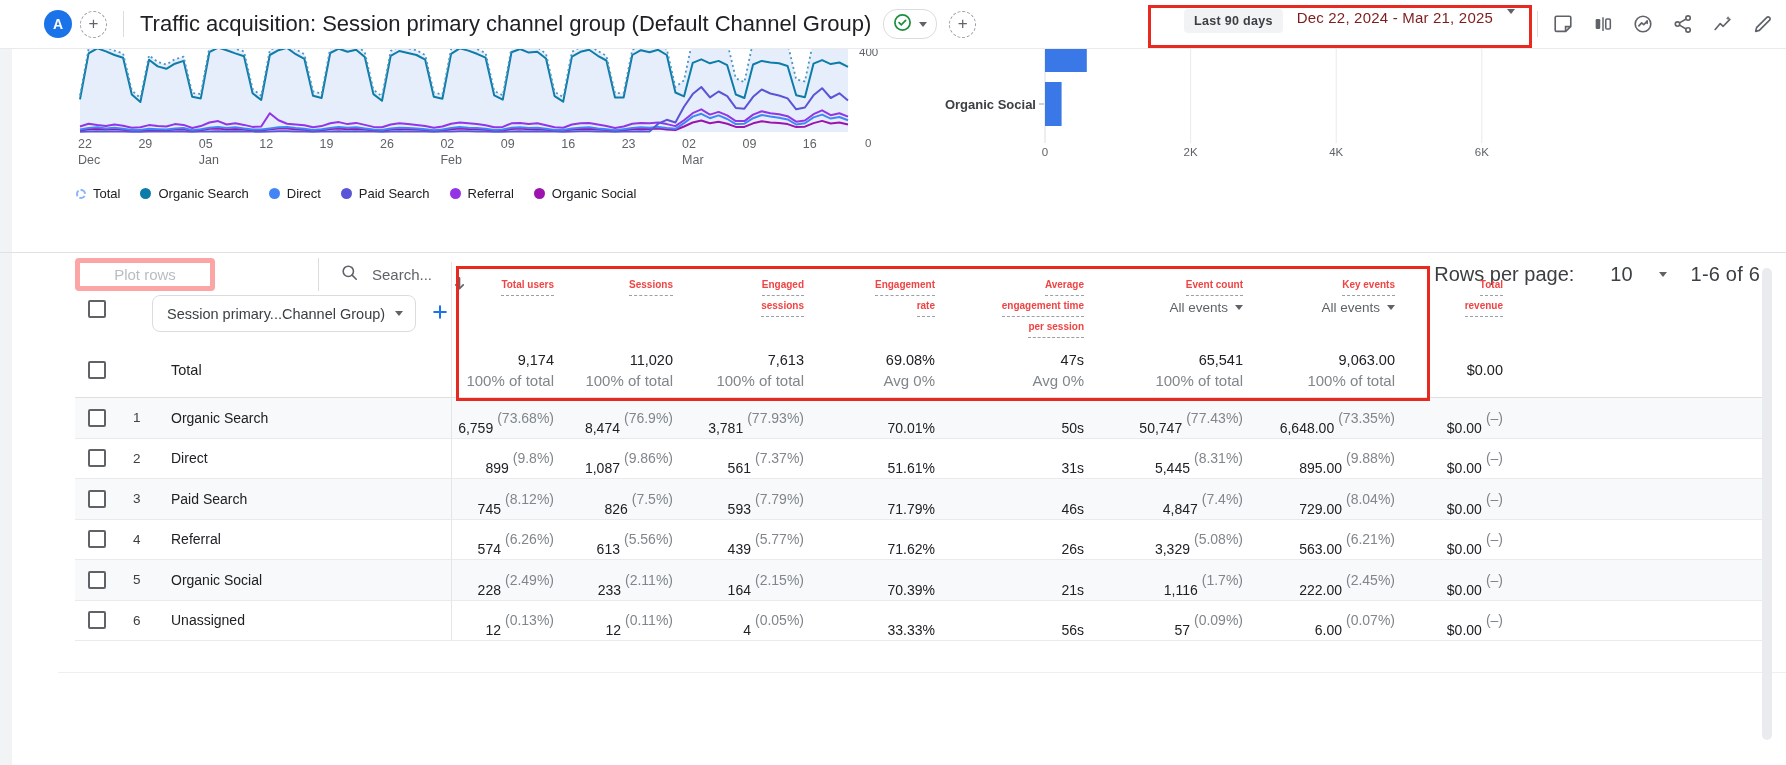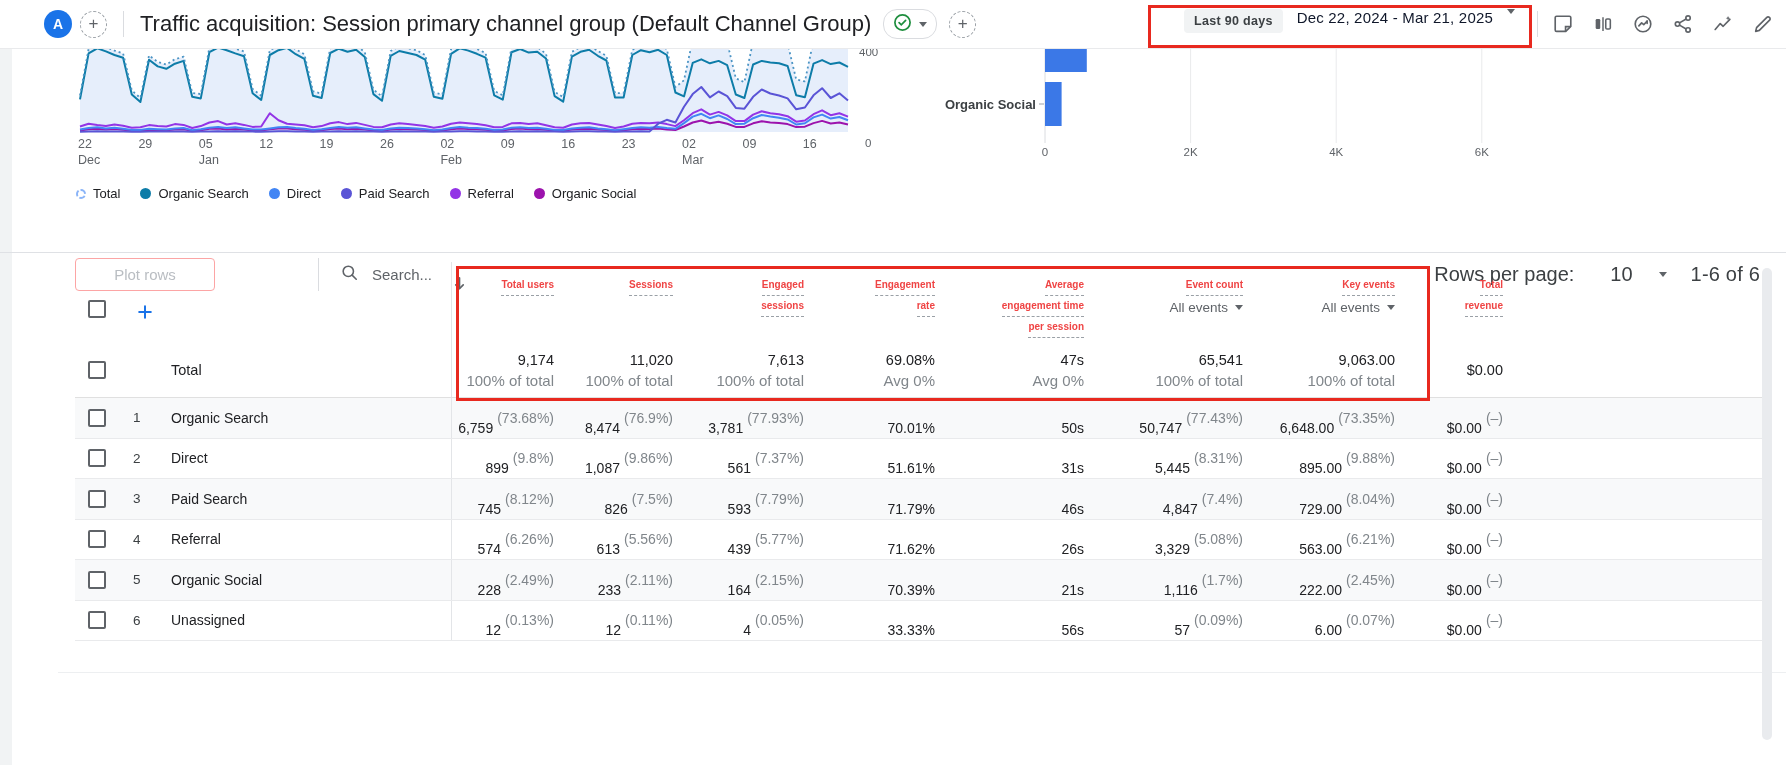--- a/index.html
+++ b/index.html
@@ -14,36 +14,36 @@
   .dash-plus{margin-left:8px;width:25px;height:25px;border:1px dashed #9aa0a6;border-radius:50%;
              color:#5f6368;font-size:17px;line-height:23px;text-align:center;flex:0 0 auto;background:#fff;}
   .hdiv{width:1px;height:26px;background:#dadce0;margin:0 16px 0 16px;flex:0 0 auto;}
   .title{font-size:22px;color:#202124;white-space:nowrap;}
   .badge{margin-left:12px;height:28px;border:1px solid #dadce0;border-radius:14px;display:flex;
          align-items:center;padding:0 9px;gap:7px;flex:0 0 auto;background:#fff;}
   .caret{width:0;height:0;border-left:4.5px solid transparent;border-right:4.5px solid transparent;
          border-top:5.5px solid #5f6368;display:inline-block;}
   .datectl{position:absolute;left:1164px;top:9px;height:30px;display:flex;align-items:flex-start;gap:14px;z-index:6;padding-left:20px;}
   .datechip{background:#f1f3f4;border-radius:4px;padding:5px 10px;font-size:12.5px;font-weight:bold;color:#3c4043;letter-spacing:.3px;}
-  .daterange{font-size:15px;font-weight:500;color:#0f172a;letter-spacing:.2px;}
+  .daterange{font-size:15px;font-weight:500;color:#7f1d1d;letter-spacing:.2px;}
   .icondiv{position:absolute;left:1537px;top:11px;width:1px;height:26px;background:#dadce0;z-index:6;}
   .hicons{position:absolute;left:1552px;top:13px;display:flex;gap:18px;z-index:6;}
   .hicon svg{display:block;}
   
   .red-box{position:absolute;border:3px solid #e8291f;pointer-events:none;z-index:40;}
   
   .linechart{position:absolute;left:75px;top:48px;z-index:1;}
   .barchart{position:absolute;left:940px;top:48px;z-index:1;}
   .legend{position:absolute;left:76px;top:186px;display:flex;gap:20px;align-items:center;z-index:2;}
   .litem{display:flex;align-items:center;gap:7px;font-size:13px;color:#202124;}
   .ldot{width:11px;height:11px;border-radius:50%;flex:0 0 auto;}
   .ldash{width:10px;height:10px;border-radius:50%;border:2px dashed #8ab4f8;background:#fff;box-sizing:border-box;}
   
   .tooldiv{position:absolute;left:0;top:252px;width:1786px;height:1px;background:#dfe1e5;}
-  .plotrows{position:absolute;left:75px;top:258px;width:140px;height:33px;border:1px solid #fca5a5;border-radius:4px;
+  .plotrows{position:absolute;left:75px;top:258px;width:140px;height:33px;border:5px solid #fca5a5;border-radius:4px;
             background:#fff;color:#b9bdc2;font-size:15px;display:flex;align-items:center;justify-content:center;box-sizing:border-box;}
   .searchdiv{position:absolute;left:318px;top:258px;width:1px;height:33px;background:#dadce0;}
   .searchbox{position:absolute;left:340px;top:258px;height:33px;display:flex;align-items:center;gap:13px;}
   .searchtxt{font-size:15px;color:#5f6368;}
   .pager{position:absolute;right:26px;top:258px;height:33px;display:flex;align-items:center;font-size:20px;color:#3c4043;}
   .pager .rpp-val{margin-left:36px;}
   .pager .caret{margin-left:26px;}
   .pager .pcount{margin-left:24px;letter-spacing:.2px;}
   
   .tbl{position:absolute;left:75px;top:262px;width:1690px;z-index:2;}
@@ -240,20 +240,24 @@
     <span class="caret"></span>
     <span class="pcount">1-6 of 6</span>
   </div>
 
   <div class="tbl" id="tbl">
       <div class="grow hrow">
         <div class="cbcell">
           <div class="cbx"></div>
         </div>
         <div style="display: flex;">
+          <div class="pill">
+            <span>Session primary...Channel Group)</span>
+            <span class="caret"></span>
+          </div>
           <div class="plusbtn"><svg width="20" height="20" viewBox="0 0 24 24" fill="none" stroke="#1a73e8" stroke-width="2.4" stroke-linecap="round">
               <line x1="12" y1="5" x2="12" y2="19"></line>
               <line x1="5" y1="12" x2="19" y2="12"></line>
             </svg></div>
         </div>
         <div class="mhc vline">
           <div class="hdr-first">
             <span><svg width="13" height="15" viewBox="0 0 14 16" fill="none" stroke="#5f6368" stroke-width="1.8" stroke-linecap="round">
                 <line x1="7" y1="2" x2="7" y2="13"></line>
                 <path d="M3 9.5L7 13.5 11 9.5" fill="none"></path>

